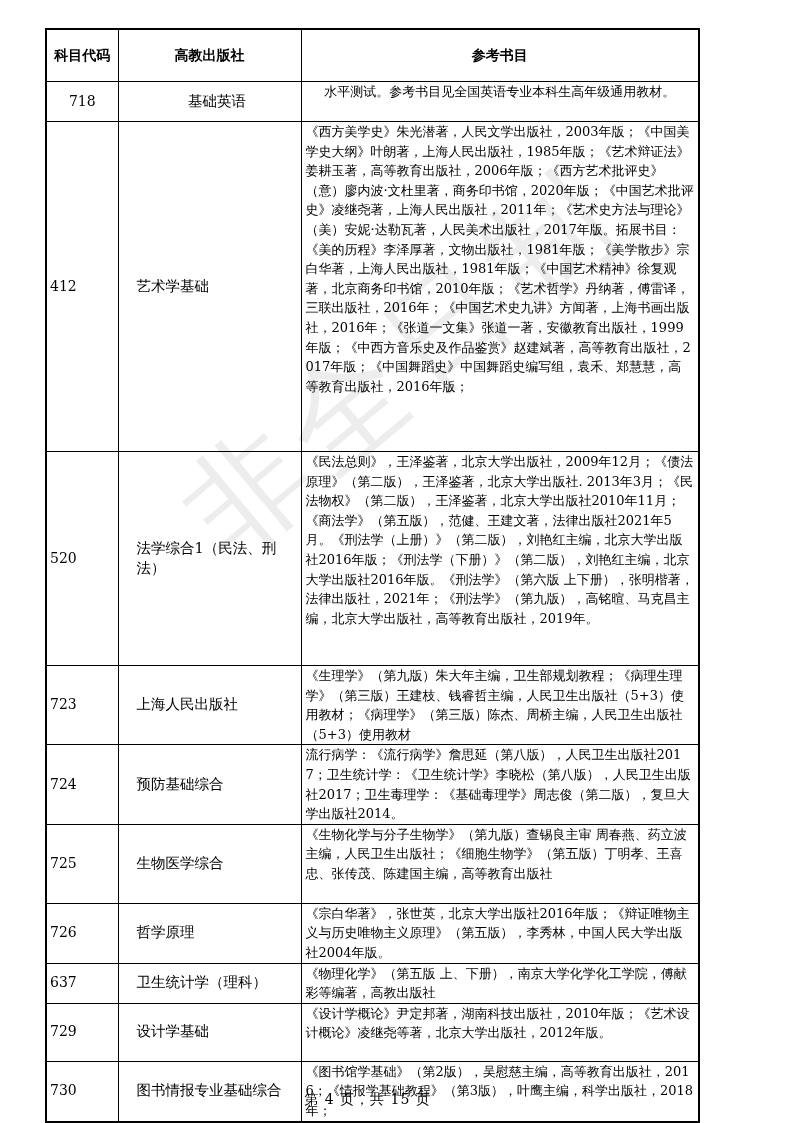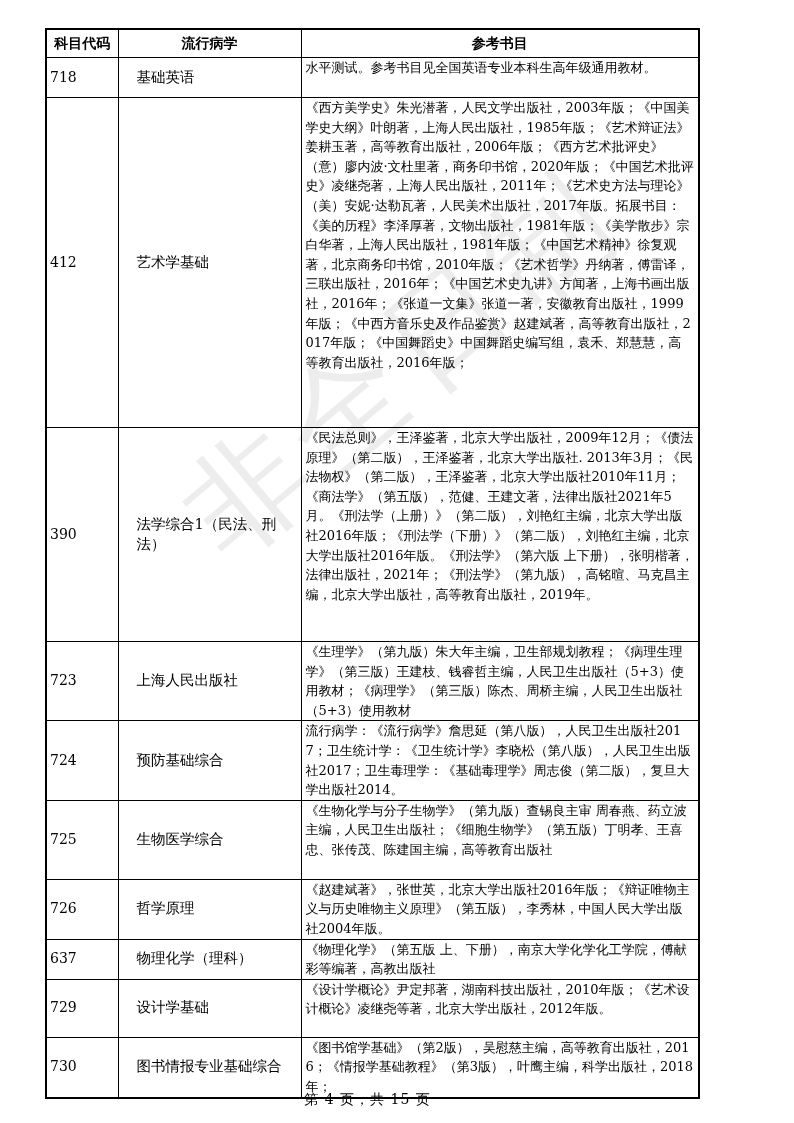--- a/index.html
+++ b/index.html
@@ -11,21 +11,21 @@
       border-collapse: collapse; table-layout: fixed;
       border: 2px solid #000;
     }
     table.ref td, table.ref th {
       border: 1px solid #000; padding: 0 3px; vertical-align: middle;
       font-size: 13px; line-height: 19.6px; word-break: break-all;
     }
     table.ref th {
       font-family: "DejaVu Sans", "Liberation Sans", sans-serif;
       font-weight: bold; font-size: 14px; height: 19px; line-height: 19px;
-      text-align: center; padding: 4px 1px;
+      text-align: center; padding: 16px 1px;
     }
     table.ref td.code { font-size: 14px; }
     table.ref td.name { font-size: 14.5px; padding-left: 18px; }
     table.ref td.books { vertical-align: top; padding: 0 4px; }
     col.c1 { width: 72px; }
     col.c2 { width: 183px; }
     col.c3 { width: 398px; }
     .watermark {
       position: absolute; left: 150px; top: 470px; font-size: 120px;
       font-family: "DejaVu Sans", "Liberation Sans", sans-serif;
@@ -46,37 +46,37 @@
 
   <table class="ref">
     <colgroup>
         <col class="c1">
         <col class="c2">
         <col class="c3">
       </colgroup>
     <thead>
       <tr>
         <th>科目代码</th>
-        <th>流行病学</th>
+        <th>高教出版社</th>
         <th>参考书目</th>
       </tr>
     </thead>
     <tbody id="tbody">
-        <tr style="height: 40px;">
+        <tr style="height: 40px; text-align: center;">
           <td class="code">718</td>
           <td class="name">基础英语</td>
           <td class="books">水平测试。参考书目见全国英语专业本科生高年级通用教材。</td>
         </tr>
         <tr style="height: 330px;">
           <td class="code">412</td>
           <td class="name">艺术学基础</td>
           <td class="books">《西方美学史》朱光潜著，人民文学出版社，2003年版；《中国美学史大纲》叶朗著，上海人民出版社，1985年版；《艺术辩证法》姜耕玉著，高等教育出版社，2006年版；《西方艺术批评史》（意）廖内波·文杜里著，商务印书馆，2020年版；《中国艺术批评史》凌继尧著，上海人民出版社，2011年；《艺术史方法与理论》（美）安妮·达勒瓦著，人民美术出版社，2017年版。拓展书目：《美的历程》李泽厚著，文物出版社，1981年版；《美学散步》宗白华著，上海人民出版社，1981年版；《中国艺术精神》徐复观著，北京商务印书馆，2010年版；《艺术哲学》丹纳著，傅雷译，三联出版社，2016年；《中国艺术史九讲》方闻著，上海书画出版社，2016年；《张道一文集》张道一著，安徽教育出版社，1999年版；《中西方音乐史及作品鉴赏》赵建斌著，高等教育出版社，2017年版；《中国舞蹈史》中国舞蹈史编写组，袁禾、郑慧慧，高等教育出版社，2016年版；</td>
         </tr>
         <tr style="height: 214px;">
-          <td class="code">390</td>
+          <td class="code">520</td>
           <td class="name">法学综合1（民法、刑法）</td>
           <td class="books">《民法总则》，王泽鉴著，北京大学出版社，2009年12月；《债法原理》（第二版），王泽鉴著，北京大学出版社. 2013年3月；《民法物权》（第二版），王泽鉴著，北京大学出版社2010年11月；《商法学》（第五版），范健、王建文著，法律出版社2021年5月。《刑法学（上册）》（第二版），刘艳红主编，北京大学出版社2016年版；《刑法学（下册）》（第二版），刘艳红主编，北京大学出版社2016年版。《刑法学》（第六版 上下册），张明楷著，法律出版社，2021年；《刑法学》（第九版），高铭暄、马克昌主编，北京大学出版社，高等教育出版社，2019年。</td>
         </tr>
         <tr style="height: 78px;">
           <td class="code">723</td>
           <td class="name">上海人民出版社</td>
           <td class="books">《生理学》（第九版）朱大年主编，卫生部规划教程；《病理生理学》（第三版）王建枝、钱睿哲主编，人民卫生出版社（5+3）使用教材；《病理学》（第三版）陈杰、周桥主编，人民卫生出版社（5+3）使用教材</td>
         </tr>
         <tr style="height: 78px;">
           <td class="code">724</td>
@@ -84,25 +84,25 @@
           <td class="books">流行病学：《流行病学》詹思延（第八版），人民卫生出版社2017；卫生统计学：《卫生统计学》李晓松（第八版），人民卫生出版社2017；卫生毒理学：《基础毒理学》周志俊（第二版），复旦大学出版社2014。</td>
         </tr>
         <tr style="height: 79px;">
           <td class="code">725</td>
           <td class="name">生物医学综合</td>
           <td class="books">《生物化学与分子生物学》（第九版）查锡良主审 周春燕、药立波主编，人民卫生出版社；《细胞生物学》（第五版）丁明孝、王喜忠、张传茂、陈建国主编，高等教育出版社</td>
         </tr>
         <tr style="height: 59px;">
           <td class="code">726</td>
           <td class="name">哲学原理</td>
-          <td class="books">《赵建斌著》，张世英，北京大学出版社2016年版；《辩证唯物主义与历史唯物主义原理》（第五版），李秀林，中国人民大学出版社2004年版。</td>
+          <td class="books">《宗白华著》，张世英，北京大学出版社2016年版；《辩证唯物主义与历史唯物主义原理》（第五版），李秀林，中国人民大学出版社2004年版。</td>
         </tr>
         <tr style="height: 40px;">
           <td class="code">637</td>
-          <td class="name">物理化学（理科）</td>
+          <td class="name">卫生统计学（理科）</td>
           <td class="books">《物理化学》（第五版 上、下册），南京大学化学化工学院，傅献彩等编著，高教出版社</td>
         </tr>
         <tr style="height: 58px;">
           <td class="code">729</td>
           <td class="name">设计学基础</td>
           <td class="books">《设计学概论》尹定邦著，湖南科技出版社，2010年版；《艺术设计概论》凌继尧等著，北京大学出版社，2012年版。</td>
         </tr>
         <tr style="height: 59px;">
           <td class="code">730</td>
           <td class="name">图书情报专业基础综合</td>

